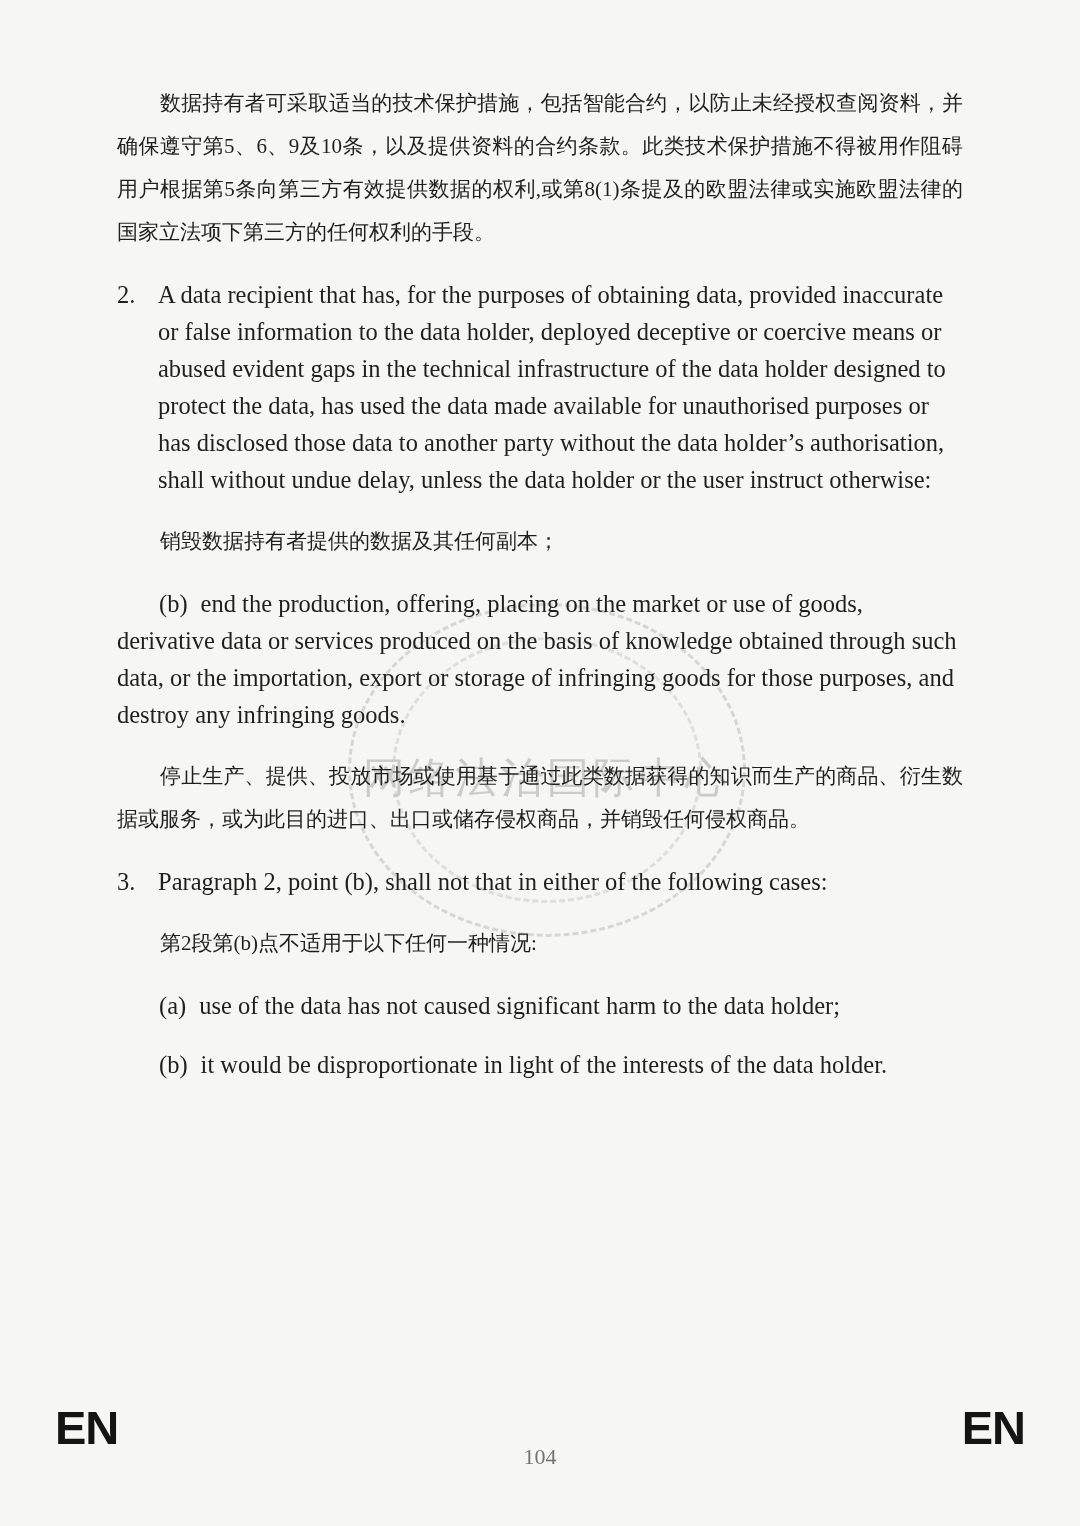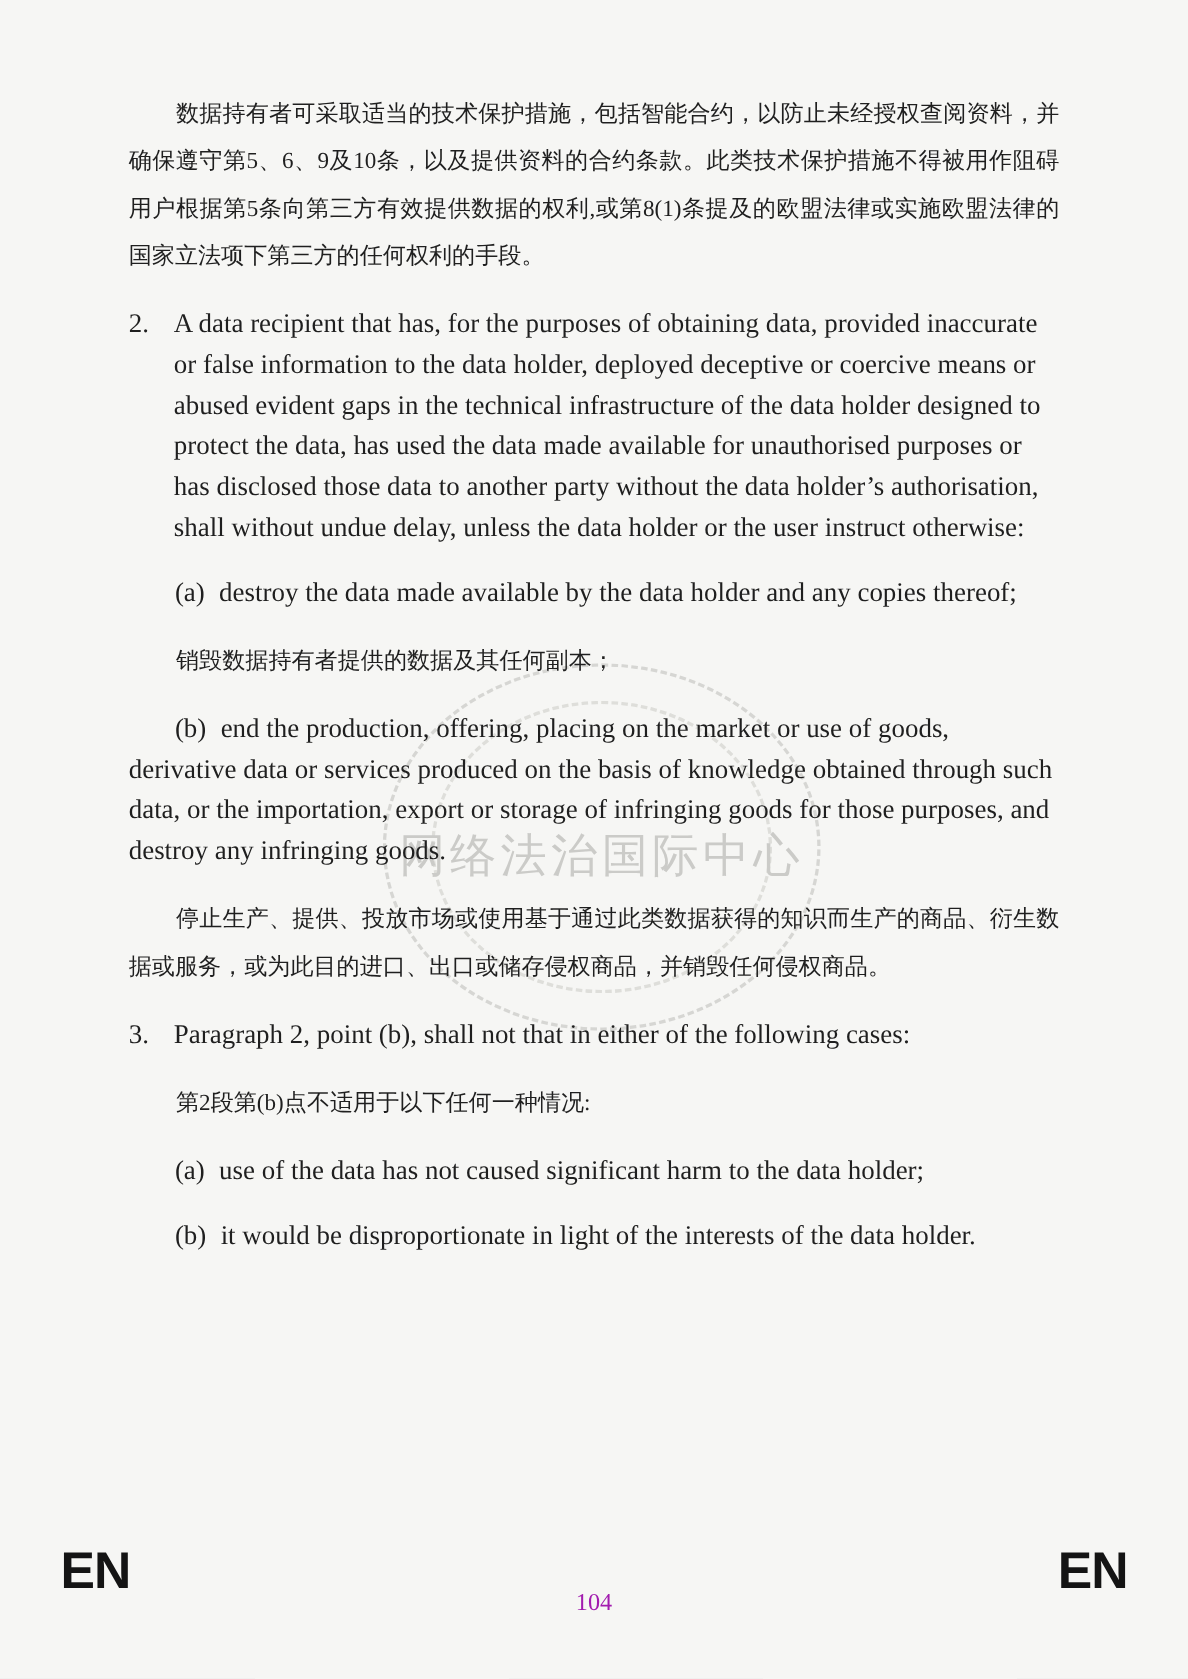--- a/index.html
+++ b/index.html
@@ -109,21 +109,21 @@
     color: #141414;
   }
   .en-mark.left { left: 0; }
   .en-mark.right { right: 0; }
   .page-num {
     position: absolute;
     left: 50%;
     transform: translateX(-50%);
     top: 44px;
     font-size: 22px;
-    color: #a21caf;
+    color: #737373;
   }
 </style>
 </head>
 <body>
 
 <div class="page">
 
   <div class="watermark">
     <div class="wm-ellipse-outer"></div>
     <div class="wm-ellipse-inner"></div>
@@ -133,21 +133,20 @@
   <div class="content">
 
     <p class="blk zh indent-first">数据持有者可采取适当的技术保护措施，包括智能合约，以防止未经授权查阅资料，并确保遵守第5、6、9及10条，以及提供资料的合约条款。此类技术保护措施不得被用作阻碍用户根据第5条向第三方有效提供数据的权利,或第8(1)条提及的欧盟法律或实施欧盟法律的国家立法项下第三方的任何权利的手段。</p>
 
     <div class="blk en num-item">
       <span class="num">2.</span>
       <span>A data recipient that has, for the purposes of obtaining data, provided inaccurate or false information to the data holder, deployed deceptive or coercive means or abused evident gaps in the technical infrastructure of the data holder designed to protect the data, has used the data made available for unauthorised purposes or has disclosed those data to another party without the data holder’s authorisation, shall without undue delay, unless the data holder or the user instruct otherwise:</span>
     </div>
 
 
-    <p class="blk en sub-item"><span class="marker">(a)</span><span>destroy the data made available by the data holder and any copies thereof;</span></p>
 
     <p class="blk zh indent-first">销毁数据持有者提供的数据及其任何副本；</p>
 
     <p class="blk en sub-item"><span class="marker">(b)</span><span>end the production, offering, placing on the market or use of goods, derivative data or services produced on the basis of knowledge obtained through such data, or the importation, export or storage of infringing goods for those purposes, and destroy any infringing goods.</span></p>
 
     <p class="blk zh indent-first">停止生产、提供、投放市场或使用基于通过此类数据获得的知识而生产的商品、衍生数据或服务，或为此目的进口、出口或储存侵权商品，并销毁任何侵权商品。</p>
 
     <div class="blk en num-item">
       <span class="num">3.</span>
       <span>Paragraph 2, point (b), shall not that in either of the following cases:</span>

